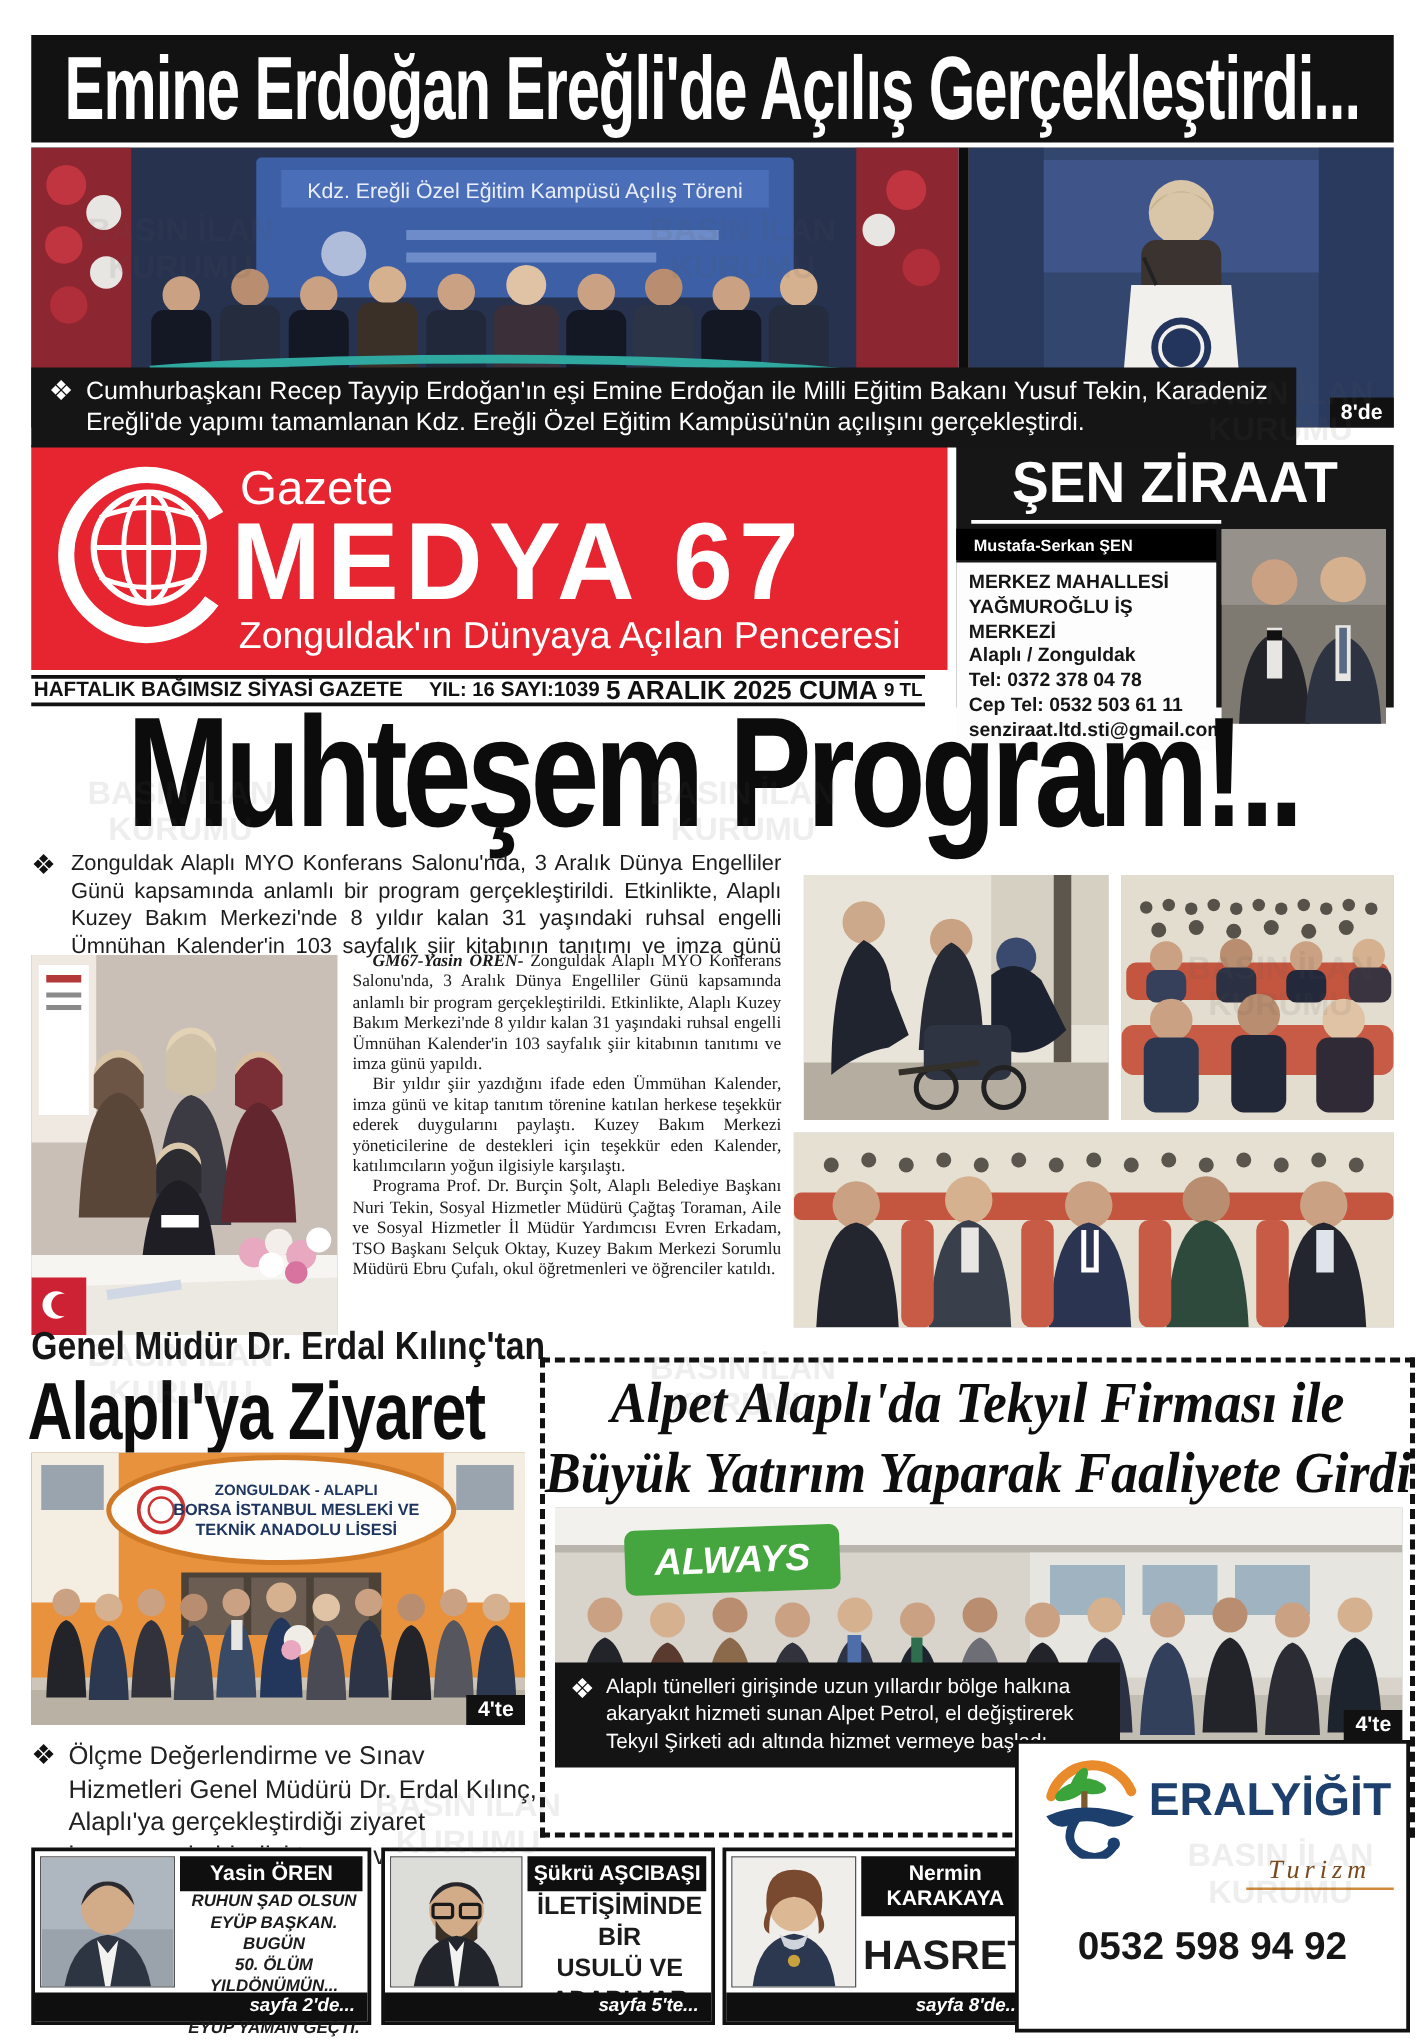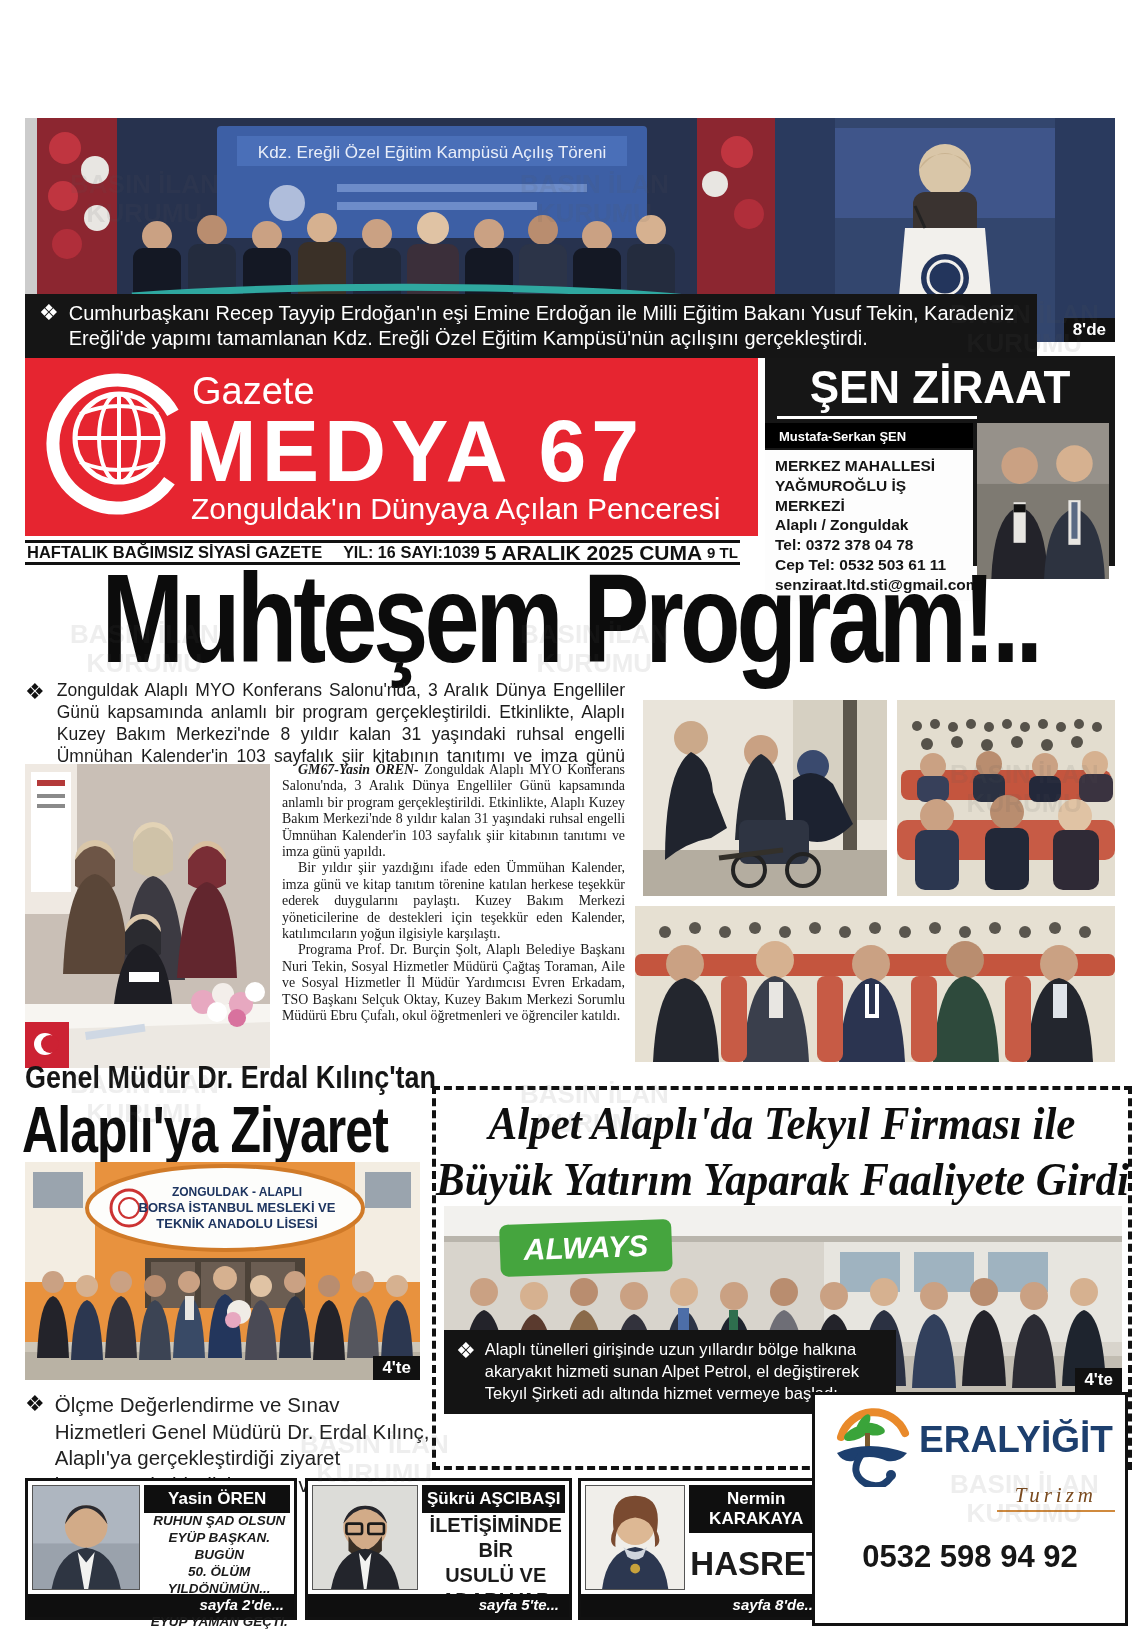--- a/index.html
+++ b/index.html
@@ -124,24 +124,27 @@
 KURUMU</span>
   <span class="wm" style="left:70px;top:1070px;">BASIN İLAN
 KURUMU</span>
   <span class="wm" style="left:520px;top:1080px;">BASIN İLAN
 KURUMU</span>
   <span class="wm" style="left:300px;top:1430px;">BASIN İLAN
 KURUMU</span>
   <span class="wm" style="left:950px;top:1470px;">BASIN İLAN
 KURUMU</span>
 
+  <div class="abs top-banner">
+    <span>Emine Erdoğan Ereğli'de Açılış Gerçekleştirdi...</span>
+  </div>
 
   <div class="abs photo-strip">
 
-    <div class="photo" style="left:0;top:0;width:742px;height:224px;padding-left:12px;">
+    <div class="photo" style="left:0;top:0;width:742px;height:224px;">
       <svg viewBox="0 0 742 224" preserveAspectRatio="none">
         <rect width="742" height="224" fill="#27324e"></rect>
         <rect x="0" y="0" width="80" height="224" fill="#8c2630"></rect>
         <circle cx="28" cy="30" r="16" fill="#c03540"></circle>
           <circle cx="58" cy="52" r="14" fill="#e8e6e2"></circle>
         <circle cx="26" cy="78" r="15" fill="#c03540"></circle>
           <circle cx="60" cy="100" r="13" fill="#e8e6e2"></circle>
         <circle cx="30" cy="126" r="15" fill="#b02e3a"></circle>
         <rect x="660" y="0" width="82" height="224" fill="#8c2630"></rect>
         <circle cx="700" cy="34" r="16" fill="#c03540"></circle>

